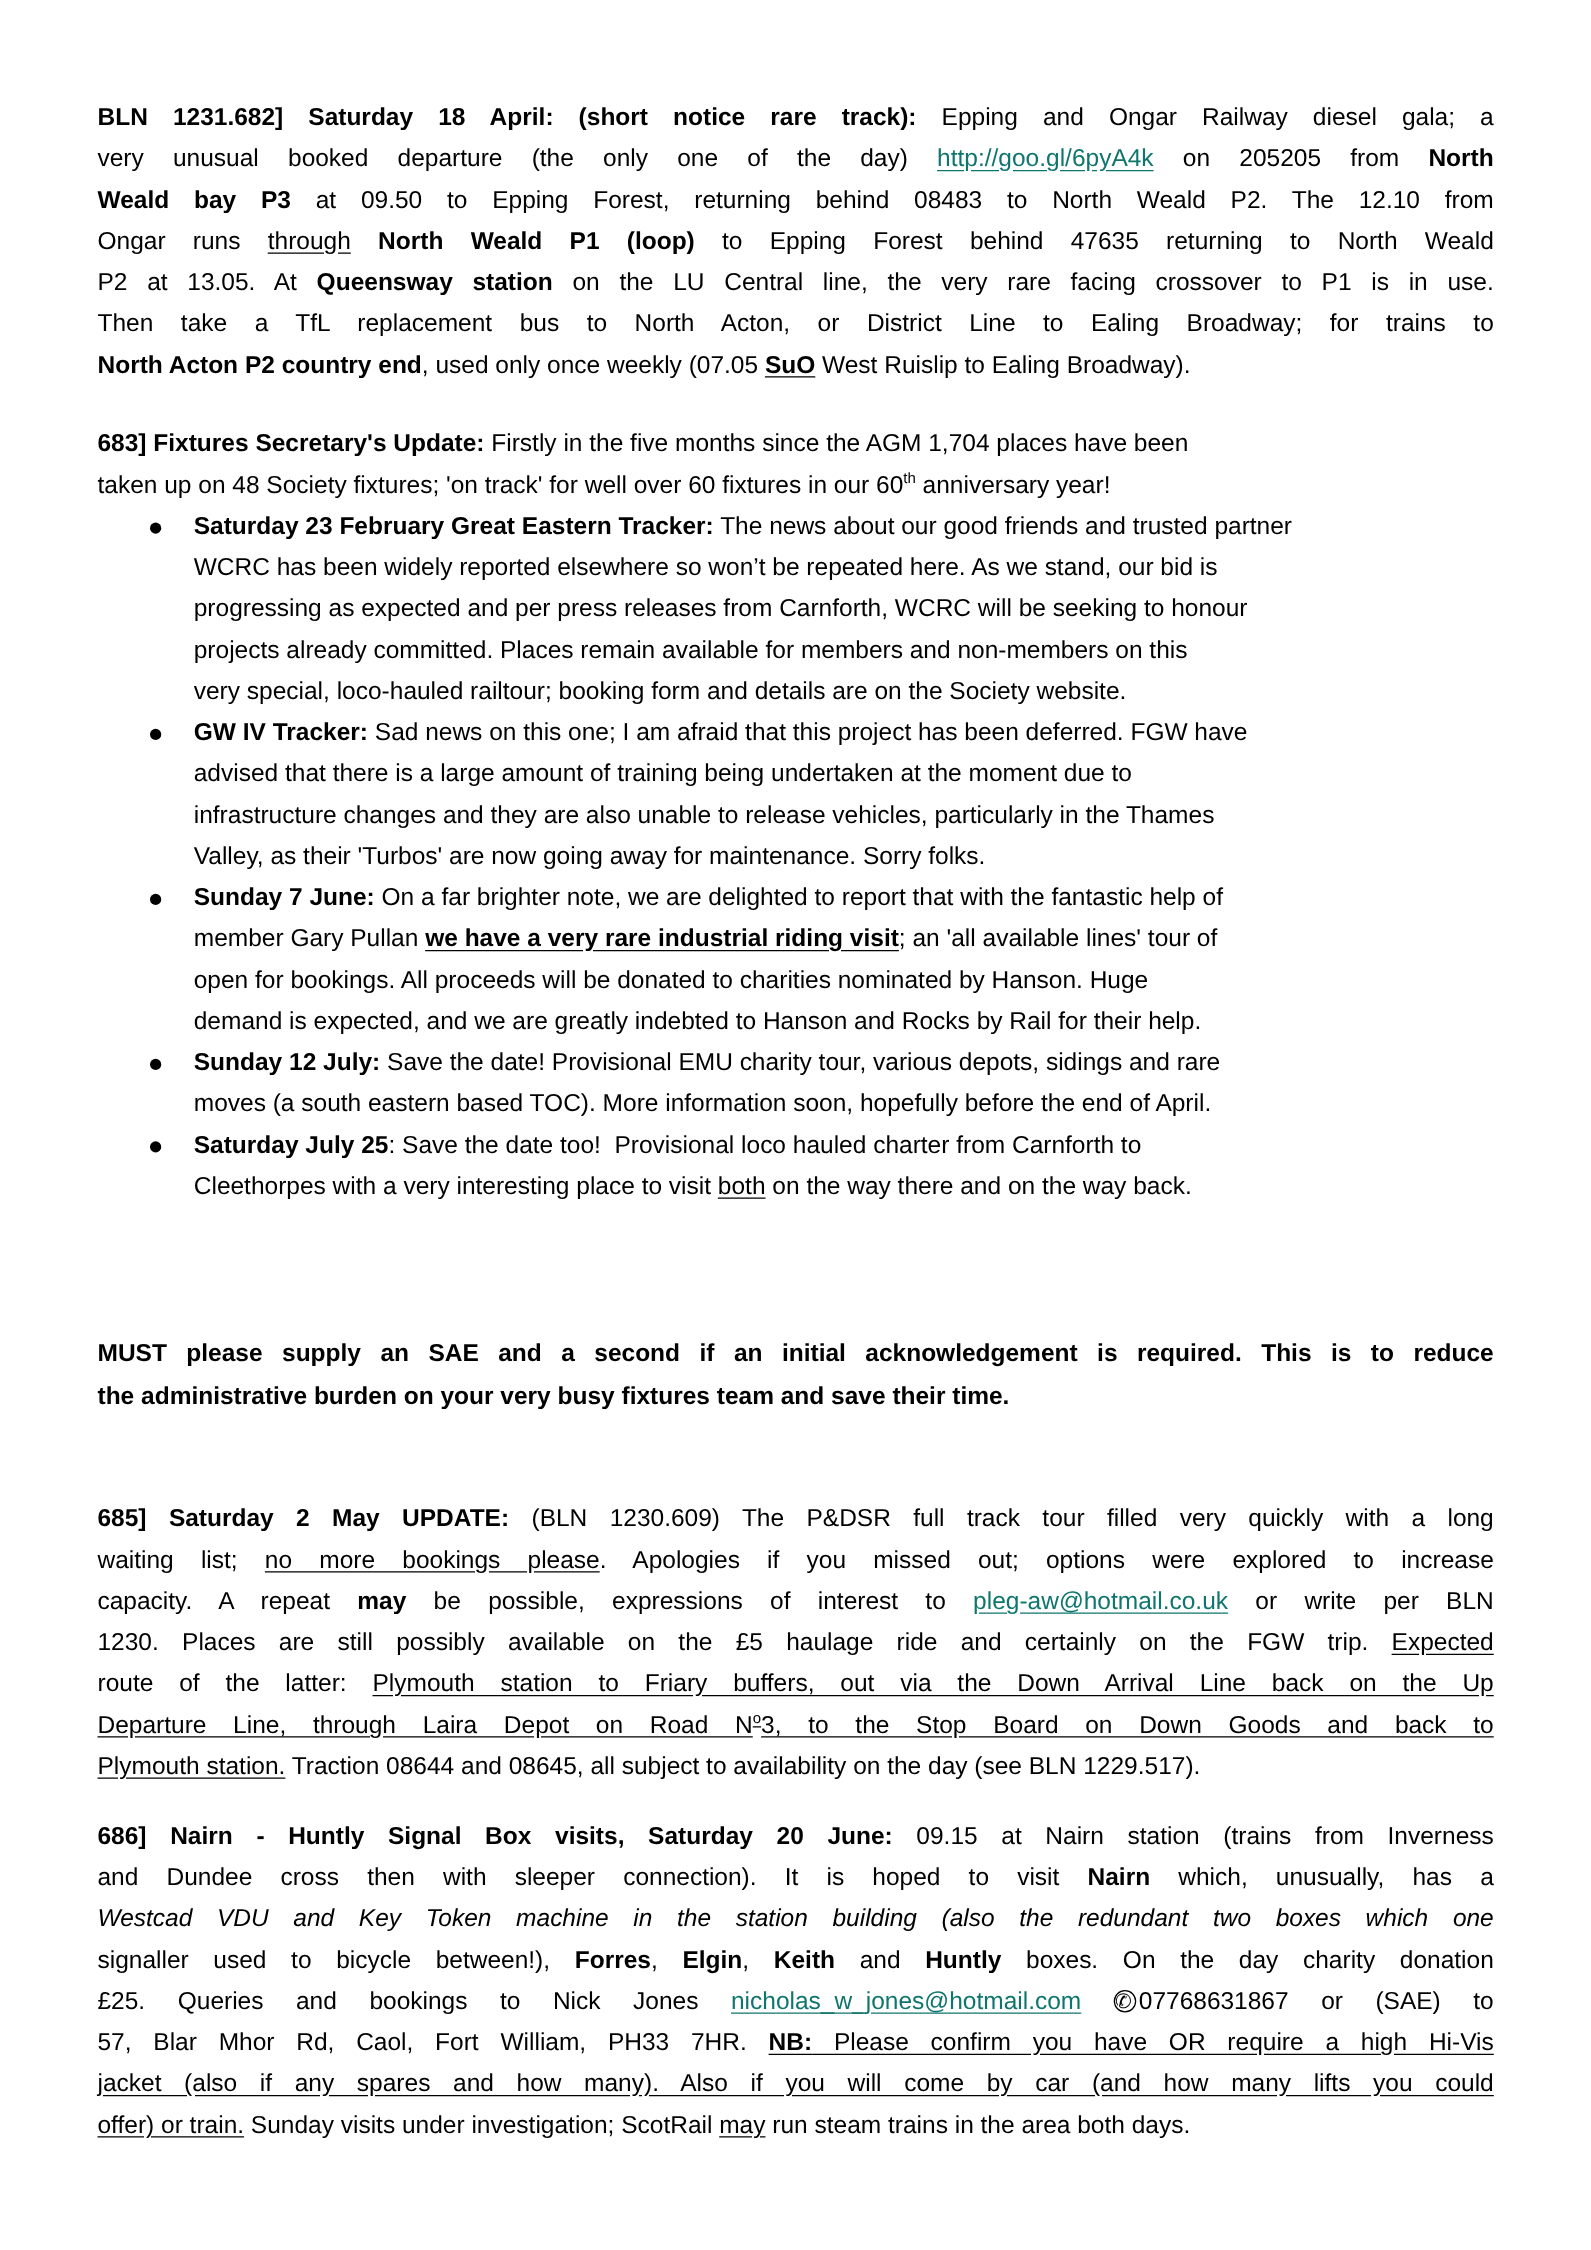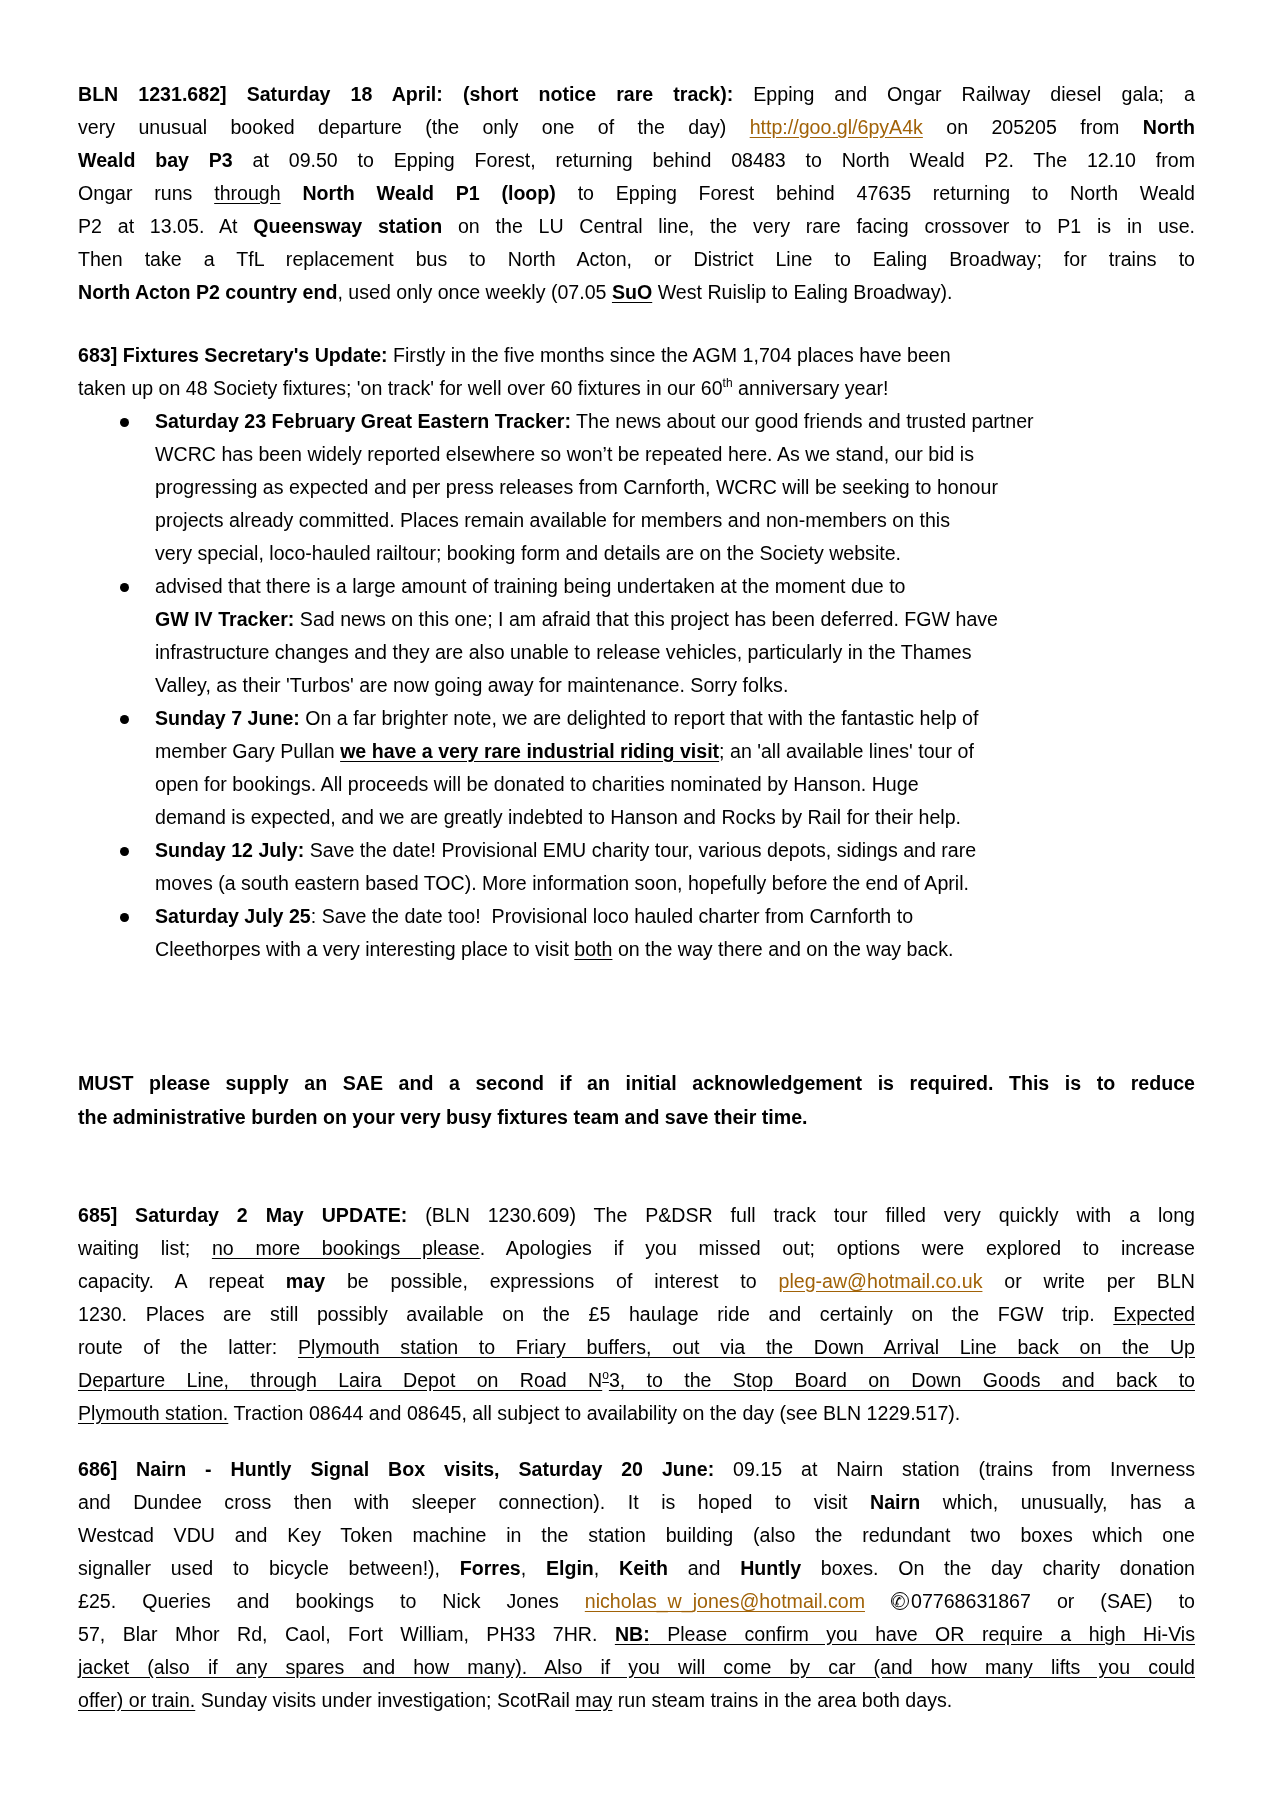--- a/index.html
+++ b/index.html
@@ -5,21 +5,21 @@
   html, body { margin: 0; padding: 0; background: #ffffff; }
   body { width: 1273px; height: 1800px; position: relative; overflow: hidden;
          font-family: "Liberation Sans", sans-serif; color: #000000; }
   .page { position: absolute; left: 0; top: 0; width: 1273px; height: 1610px; background: #fff; }
   .section { position: absolute; left: 78px; width: 1117px; }
   .line { height: 33px; line-height: 33px; font-size: 19.6px; white-space: nowrap; position: relative; }
   .line .inner { display: inline-block; transform-origin: left center; white-space: pre; }
   .line.just .inner { display: block; text-align: justify; text-align-last: justify; white-space: normal; }
   .b { font-weight: bold; }
   .u { text-decoration: underline; text-underline-offset: 3px; }
-  .link { color: #a16207; text-decoration: underline; text-underline-offset: 3px; cursor: pointer; }
+  .link { color: #0f766e; text-decoration: underline; text-underline-offset: 3px; cursor: pointer; }
   .sup { font-size: 12px; vertical-align: 8px; line-height: 0; }
   .big { font-size: 25px; }
   .bullet-block { position: absolute; left: 155px; width: 1045px; }
   .bullet-dot { position: absolute; left: -35px; top: 0; width: 9px; height: 9px; border-radius: 50%; background: #000; margin-top: 13px; }
   .phone { display: inline-block; font-size: 16px; width: 18px; height: 18px; border: 1.5px solid #000; border-radius: 50%; line-height: 17px; text-align: center; vertical-align: 1px; box-sizing: border-box; margin-right: 2px; }
   #s-bln { top: 78px; }
   #s-683 { top: 339px; }
   #s-683-bullets { top: 405px; }
   #s-684 { top: 1066px; }
   #s-684 .line { height: 34px; line-height: 34px; }
@@ -59,22 +59,22 @@
       <div style="position: relative;">
         <span class="bullet-dot"></span>
         <div class="line"><span class="inner"><span class="b">Saturday 23 February Great Eastern Tracker:</span><span class=""> The news about our good friends and trusted partner</span></span></div>
         <div class="line"><span class="inner"><span class="">WCRC has been widely reported elsewhere so won’t be repeated here. As we stand, our bid is</span></span></div>
         <div class="line"><span class="inner"><span class="">progressing as expected and per press releases from Carnforth, WCRC will be seeking to honour</span></span></div>
         <div class="line"><span class="inner"><span class="">projects already committed. Places remain available for members and non-members on this</span></span></div>
         <div class="line"><span class="inner"><span class="">very special, loco-hauled railtour; booking form and details are on the Society website.</span></span></div>
       </div>
       <div style="position: relative;">
         <span class="bullet-dot"></span>
+        <div class="line"><span class="inner"><span class="b">GW IV Tracker:</span><span class=""> Sad news on this one; I am afraid that this project has been deferred. FGW have</span></span></div>
         <div class="line"><span class="inner"><span class="">advised that there is a large amount of training being undertaken at the moment due to</span></span></div>
-        <div class="line"><span class="inner"><span class="b">GW IV Tracker:</span><span class=""> Sad news on this one; I am afraid that this project has been deferred. FGW have</span></span></div>
         <div class="line"><span class="inner"><span class="">infrastructure changes and they are also unable to release vehicles, particularly in the Thames</span></span></div>
         <div class="line"><span class="inner"><span class="">Valley, as their 'Turbos' are now going away for maintenance. Sorry folks.</span></span></div>
       </div>
       <div style="position: relative;">
         <span class="bullet-dot"></span>
         <div class="line"><span class="inner"><span class="b">Sunday 7 June:</span><span class=""> On a far brighter note, we are delighted to report that with the fantastic help of</span></span></div>
         <div class="line"><span class="inner"><span class="">member Gary Pullan </span><span class="b u">we have a very rare industrial riding visit</span><span class="">; an 'all available lines' tour of</span></span></div>
         <div class="line"><span class="inner"><span class="">open for bookings. All proceeds will be donated to charities nominated by Hanson. Huge</span></span></div>
         <div class="line"><span class="inner"><span class="">demand is expected, and we are greatly indebted to Hanson and Rocks by Rail for their help.</span></span></div>
       </div>
@@ -117,21 +117,21 @@
       <div class="line"><span class="inner"><span class="u">Plymouth station.</span><span class=""> Traction 08644 and 08645, all subject to availability on the day (see BLN 1229.517).</span></span></div>
     </div>
   <div class="section" id="s-686">
       <div class="line just">
         <span class="inner" style="display: block; white-space: normal;"><span class="b">686] Nairn - Huntly Signal Box visits, Saturday 20 June:</span><span class=""> 09.15 at Nairn station (trains from Inverness</span></span>
       </div>
       <div class="line just">
         <span class="inner" style="display: block; white-space: normal;"><span class="">and Dundee cross then with sleeper connection). It is hoped to visit </span><span class="b">Nairn</span><span class=""> which, unusually, has a</span></span>
       </div>
       <div class="line just">
-        <span class="inner" style="display: block; white-space: normal;"><span class="">Westcad VDU and Key Token machine in the station building (also the redundant two boxes which one</span></span>
+        <span class="inner" style="display: block; white-space: normal; font-style: italic;"><span class="">Westcad VDU and Key Token machine in the station building (also the redundant two boxes which one</span></span>
       </div>
       <div class="line just">
         <span class="inner" style="display: block; white-space: normal;"><span class="">signaller used to bicycle between!), </span><span class="b">Forres</span><span class="">, </span><span class="b">Elgin</span><span class="">, </span><span class="b">Keith</span><span class=""> and </span><span class="b">Huntly</span><span class=""> boxes. On the day charity donation</span></span>
       </div>
       <div class="line just">
         <span class="inner" style="display: block; white-space: normal;"><span class="">£25. Queries and bookings to Nick Jones </span><span class="link">nicholas_w_jones@hotmail.com</span><span class="">  </span><span class="phone">✆</span><span class="">07768631867 or (SAE) to</span></span>
       </div>
       <div class="line just">
         <span class="inner" style="display: block; white-space: normal;"><span class="">57, Blar Mhor Rd, Caol, Fort William, PH33 7HR. </span><span class="b u">NB:</span><span class="u"> Please confirm you have OR require a high Hi-Vis</span></span>
       </div>

